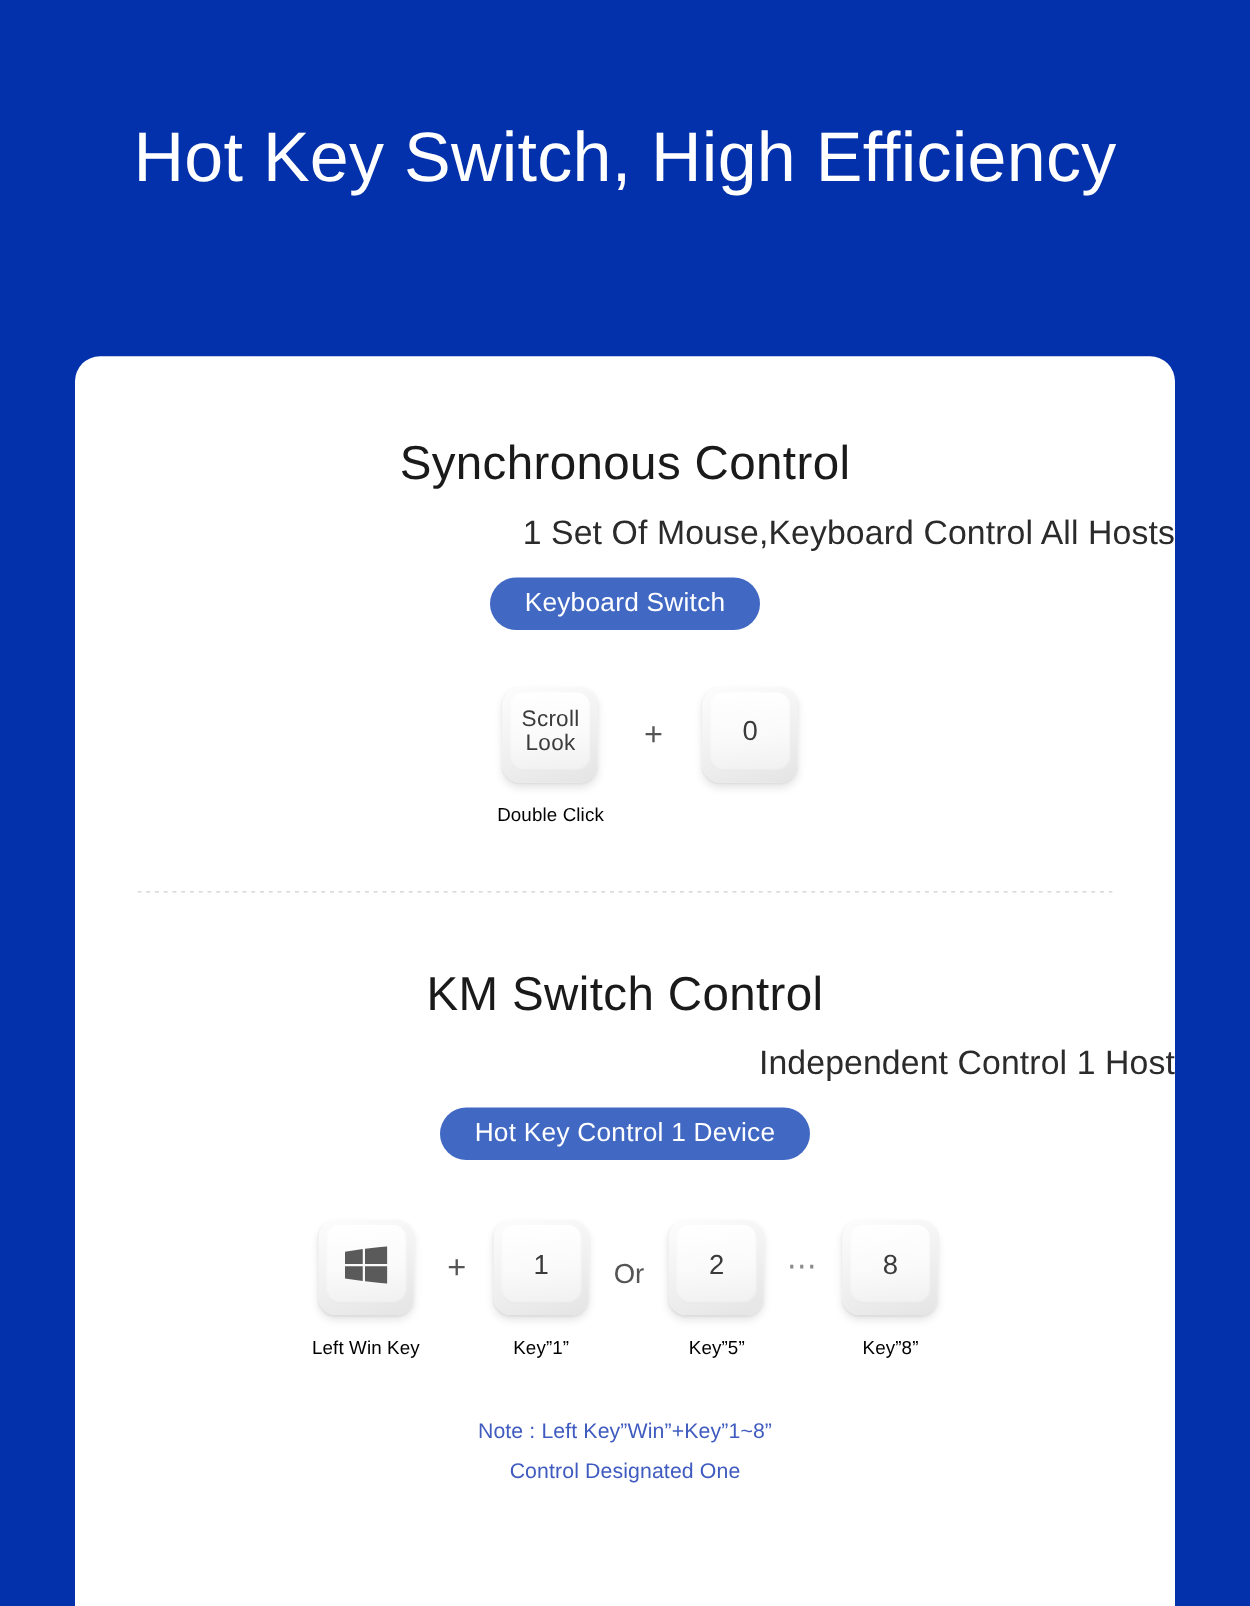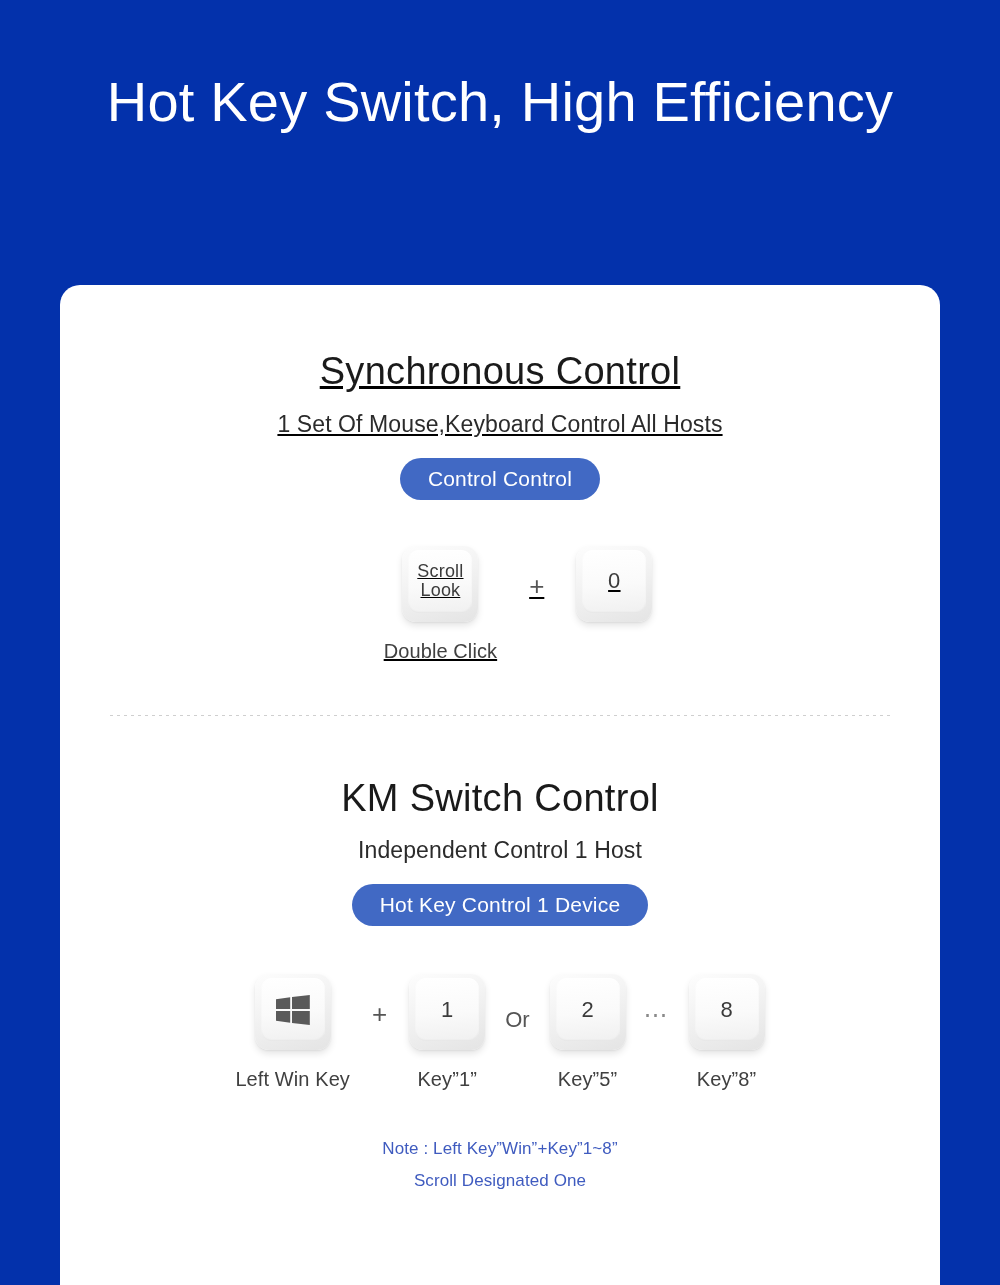--- a/index.html
+++ b/index.html
@@ -14,21 +14,21 @@
     background: #0331ab;
     font-family: "Liberation Sans", "DejaVu Sans", sans-serif;
     position: relative;
     overflow: hidden;
     -webkit-font-smoothing: antialiased;
   }
 
   
   .hero {
     width: 1000px;
-    padding-top: 72px;
+    padding-top: 96px;
     text-align: center;
   }
   .hero-title {
     color: #ffffff;
     font-size: 56px;
     line-height: 1.07;
     font-weight: 300;
     letter-spacing: 0.2px;
     font-stretch: semi-condensed;
     padding: 0 60px;
@@ -44,37 +44,38 @@
     background: #ffffff;
     border-radius: 20px 20px 0 0;
     overflow: hidden;
   }
 
   .section {
     width: 100%;
     text-align: center;
   }
 
-  .sec-one { padding-top: 64px; text-decoration: underline; }
+  .sec-one { padding-top: 64px; }
   .sec-two { padding-top: 60px; }
 
   .sec-title {
     font-size: 38px;
     font-weight: 300;
     color: #1a1a1a;
     letter-spacing: 0.3px;
     line-height: 1.2;
   }
 
   .sec-sub {
     margin-top: 16px;
-    font-size: 23px;
+    font-size: 27px;
     font-weight: 300;
     color: #2b2b2b;
     letter-spacing: 0.1px;
+    text-align: right;
   }
 
   .badge {
     display: inline-block;
     margin-top: 20px;
     background: #4169c4;
     color: #ffffff;
     font-size: 21px;
     font-weight: 300;
     line-height: 1;
@@ -140,23 +141,23 @@
   .win-glyph {
     position: relative;
     z-index: 2;
     width: 34px;
     height: 30px;
     margin-bottom: 5px;
   }
 
   .key-caption {
     margin-top: 18px;
-    font-size: 20px;
-    font-weight: 300;
-    color: #404040;
+    font-size: 15px;
+    font-weight: 300;
+    color: #000000;
     white-space: nowrap;
     letter-spacing: 0.1px;
   }
 
   .sep {
     font-size: 26px;
     font-weight: 300;
     color: #555555;
     margin-bottom: 36px;
     white-space: nowrap;
@@ -205,21 +206,21 @@
     <div>Hot Key Switch, High Efficiency</div>
   </div>
 </div>
 
 <div class="card">
 
   <div class="section sec-one">
 
     <div class="sec-title">Synchronous Control</div>
     <div class="sec-sub">1 Set Of Mouse,Keyboard Control All Hosts</div>
-    <div class="badge">Control Control</div>
+    <div class="badge">Keyboard Switch</div>
 
     <div class="key-row row-one">
 
       <div class="key-slot">
         <div class="keycap">
           <span class="keycap-label two-line">
             <span>Scroll</span><br>
             <span>Look</span>
           </span>
         </div>
@@ -295,17 +296,17 @@
           <span class="keycap-label">8</span>
         </div>
         <div class="key-caption">Key”8”</div>
       </div>
 
     </div>
 
     
     <div class="note">
       <div>Note : Left Key”Win”+Key”1~8”</div>
-      <div>Scroll Designated One</div>
+      <div>Control Designated One</div>
     </div>
 
   </div>
 </div>
 
 </body></html>

